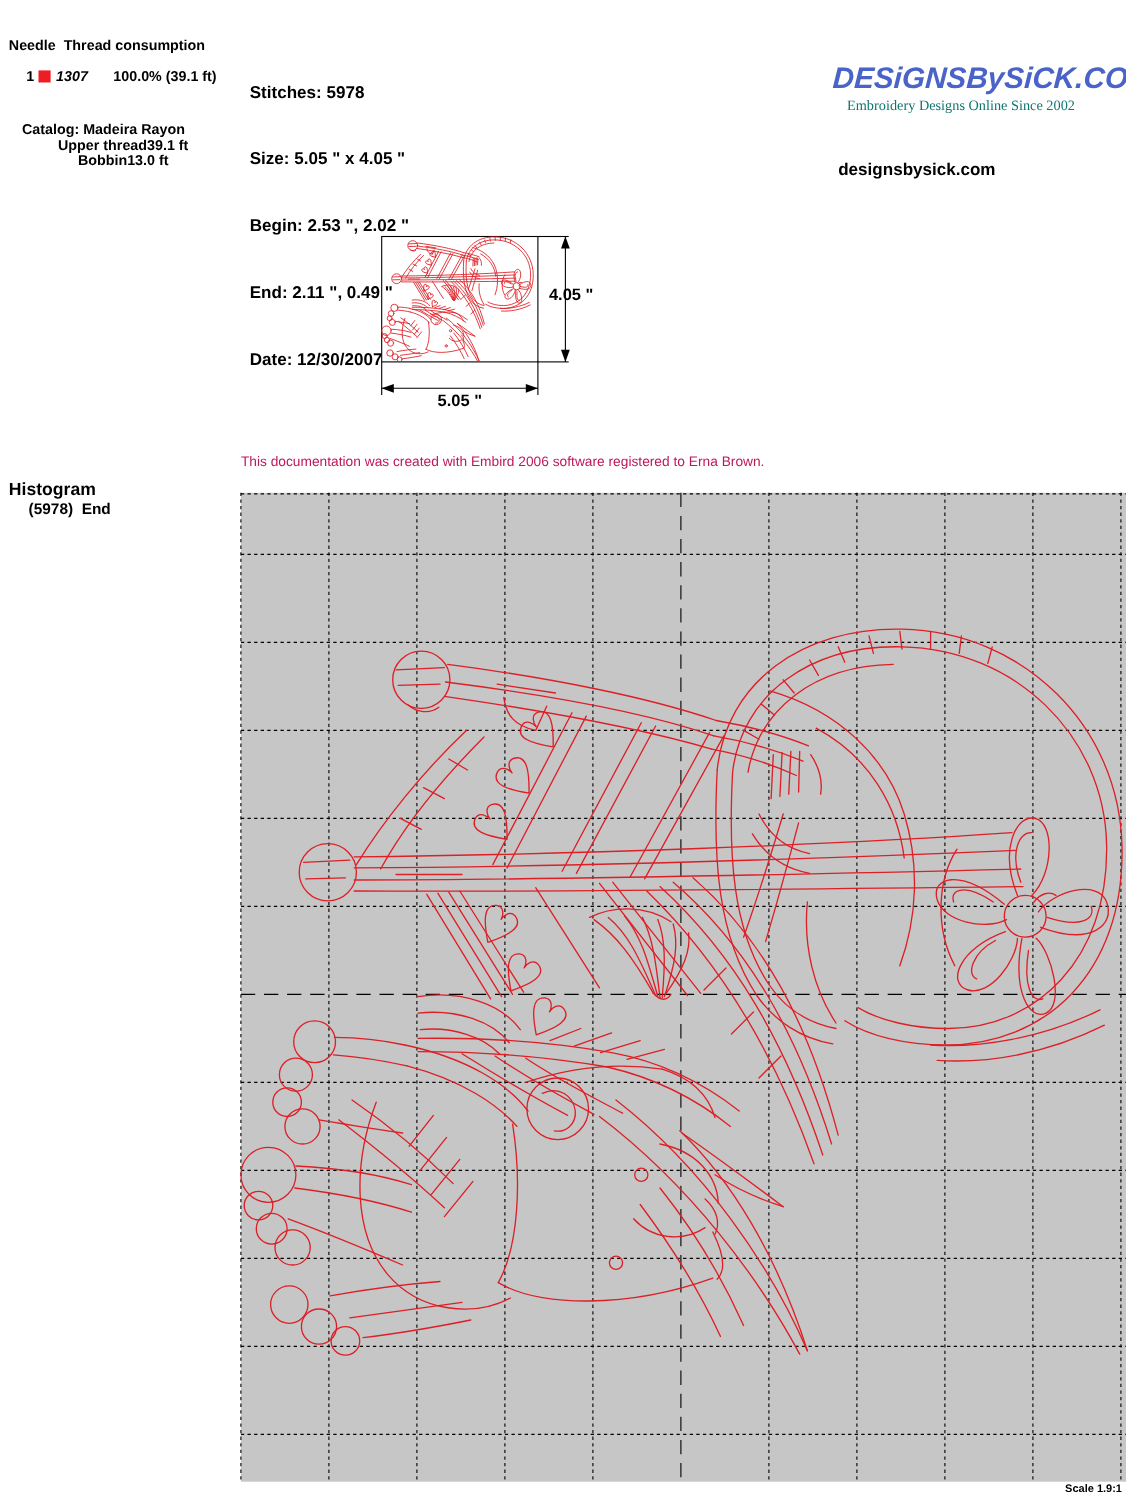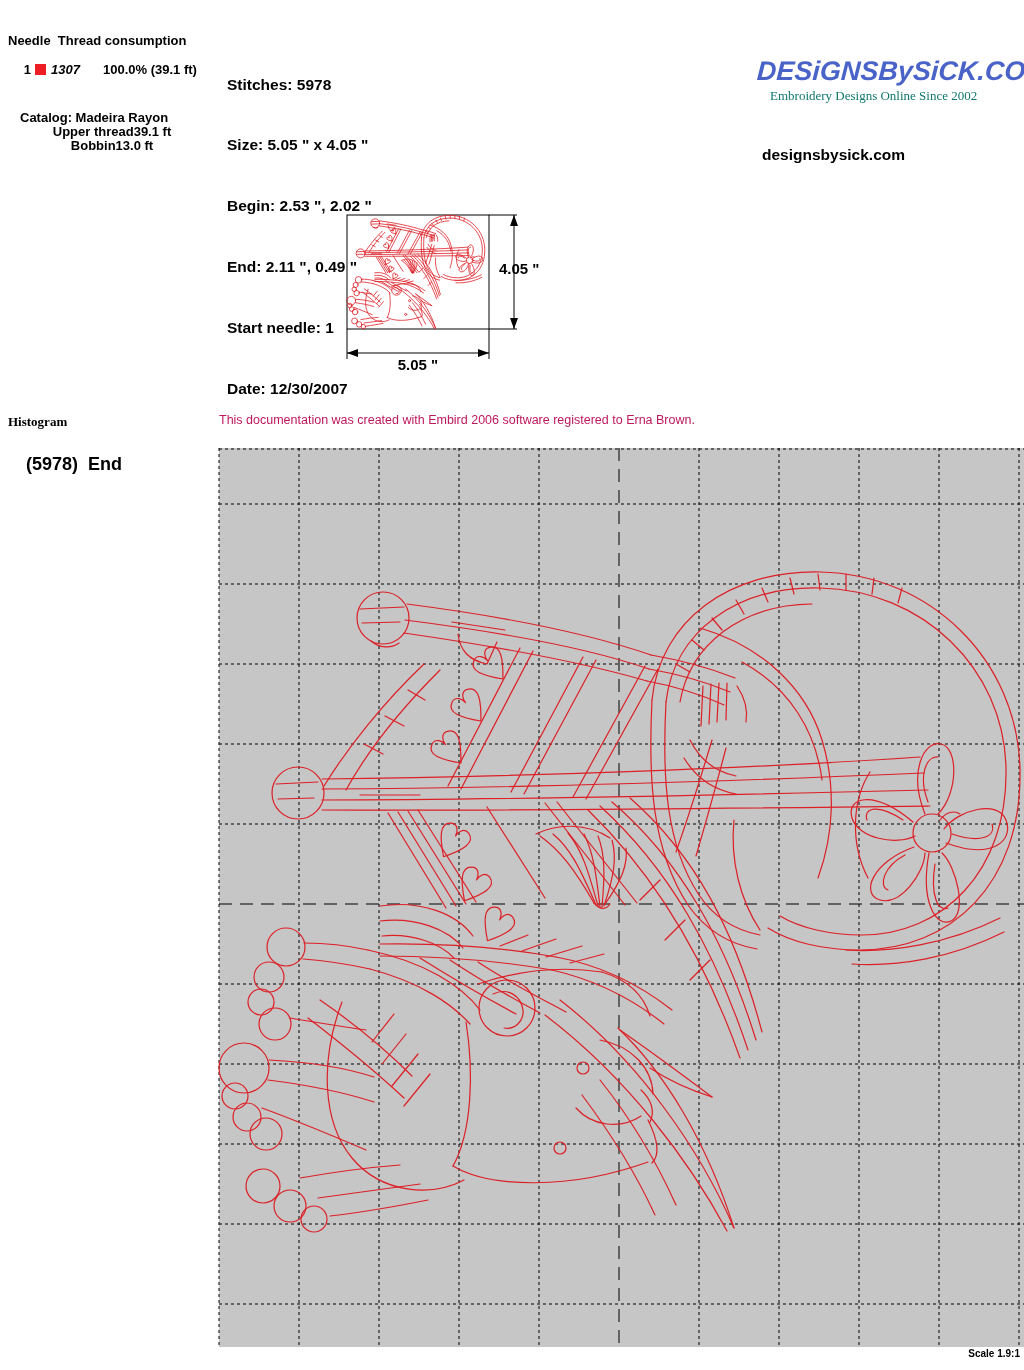--- a/index.html
+++ b/index.html
@@ -16,22 +16,22 @@
   #swatch{width:11px;height:11px;display:inline-block;margin-right:5px;}
   #color-code{width:48px;font-style:italic;}
   #usage{margin-left:4px;}
   #catalog{left:8px;top:111px;font-size:13px;line-height:14px;width:184px;margin-left:12px;}
   .cat-row{display:flex;justify-content:center;}
   #file-block{left:227px;top:34px;font-size:15.5px;line-height:20.3px;white-space:pre;}
   #logo-text{left:757px;top:56px;width:266px;font-size:27px;letter-spacing:0px;
     font-style:italic;transform:skewX(-3deg);white-space:nowrap;}
   #logo-tagline{left:770px;top:88px;font-size:13px;font-family:"Liberation Serif","DejaVu Serif",serif;color:#0f766e;}
   #logo-domain{left:762px;top:146px;font-size:15.5px;}
-  #histogram-title{left:8px;top:414px;font-size:13px;font-family:Liberation Serif, serif;}
-  #histogram-entry{left:26px;top:454px;font-size:18px;white-space:pre;}
+  #histogram-title{left:8px;top:437px;font-size:16px;}
+  #histogram-entry{left:26px;top:454px;font-size:14px;white-space:pre;}
   #embird-note{left:219px;top:413px;font-size:12.5px;line-height:14.5px;color:#be185d;}
   #dim-h-label{left:499px;top:260px;font-size:15px;width:70px;}
   #dim-w-label{left:347px;top:356px;width:142px;text-align:center;font-size:15px;}
   #scale-label{right:4px;top:1348px;font-size:10px;}
   #scene{position:absolute;left:0;top:0;pointer-events:none;}
 </style>
 </head>
 <body>
 
 <svg id="scene" width="1024" height="1370" viewBox="0 0 1024 1370">
@@ -430,21 +430,20 @@
     <span>Bobbin</span>
     <span>13.0 ft</span>
   </div>
 </div>
 
 <div class="abs b" id="file-block">
   <div>Stitches: 5978</div>
   <div>Size: 5.05 " x 4.05 "</div>
   <div>Begin: 2.53 ", 2.02 "</div>
   <div>End: 2.11 ", 0.49 "</div>
-  <div>Start needle: 1</div>
   <div>Date: 12/30/2007</div>
 </div>
 
 <div class="abs b" id="logo-text" style="color: rgb(74, 99, 200);">DESiGNSBySiCK.COM</div>
 <div class="abs" id="logo-tagline">Embroidery Designs Online Since 2002</div>
 <div class="abs b" id="logo-domain">designsbysick.com</div>
 
 <div class="abs b" id="dim-h-label">4.05 "</div>
 <div class="abs b" id="dim-w-label">5.05 "</div>
 

